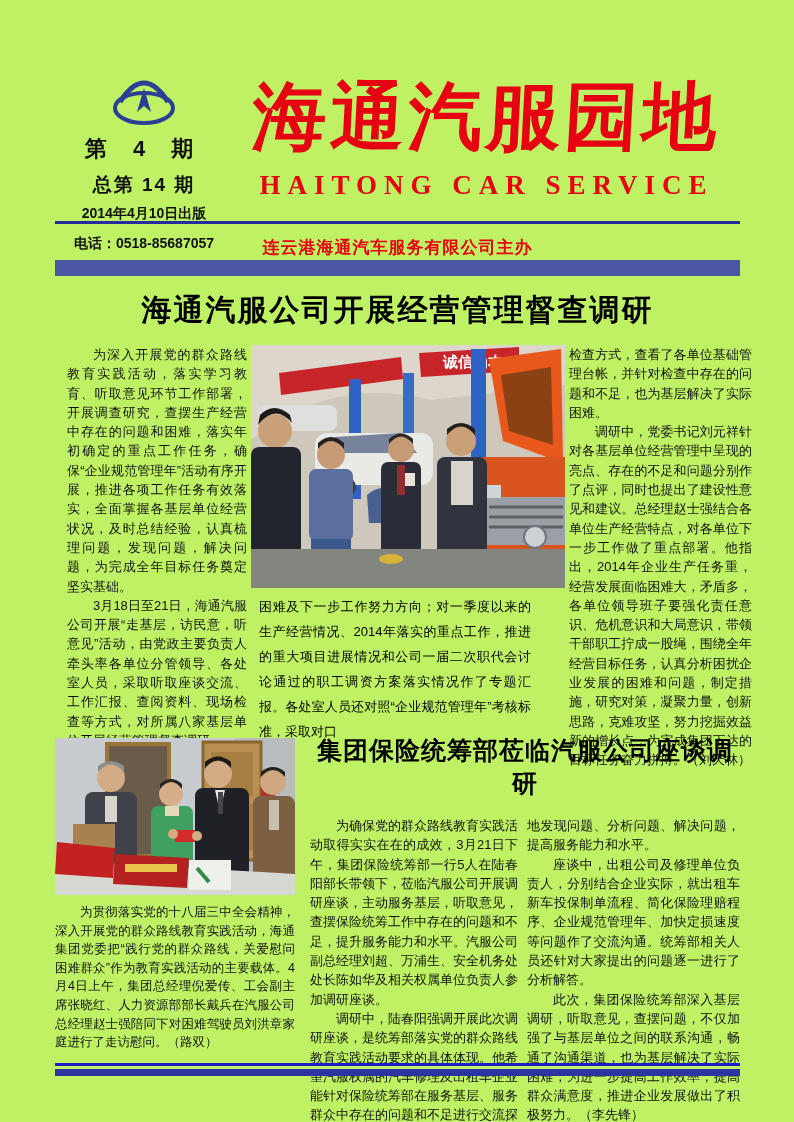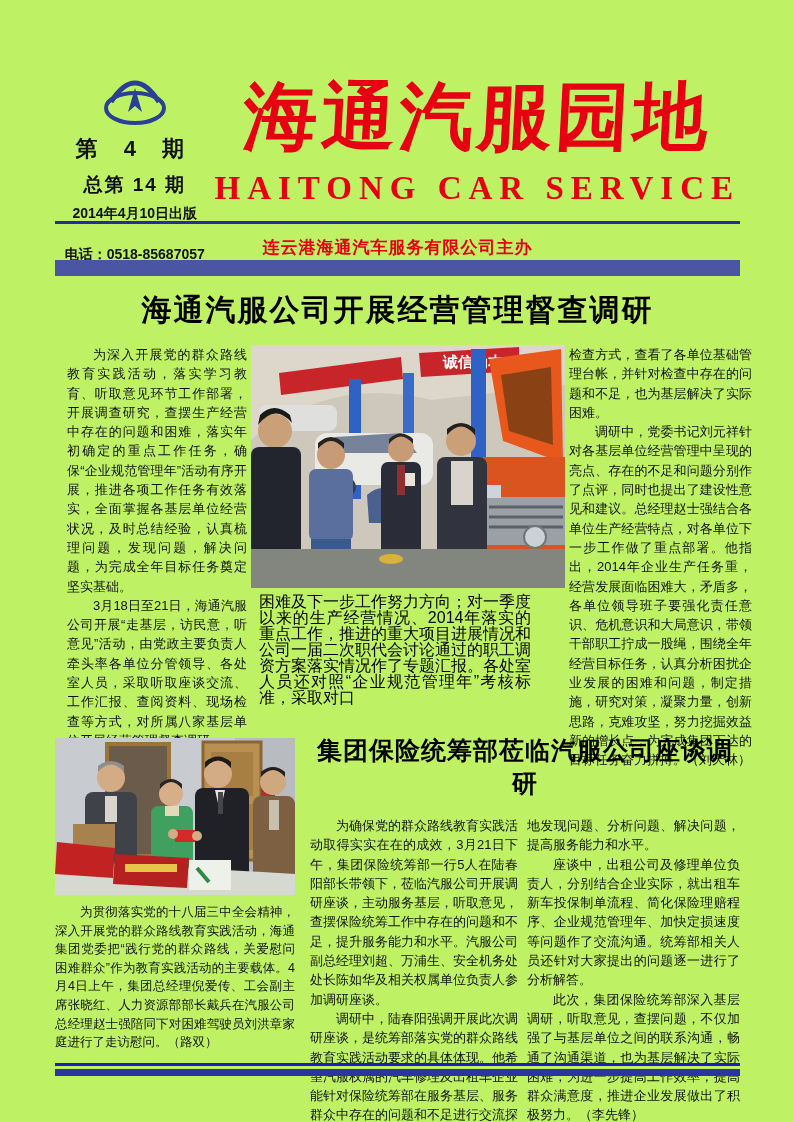--- a/index.html
+++ b/index.html
@@ -6,43 +6,43 @@
   body { background:#888; font-family:"Liberation Sans", sans-serif; }
   .page { position:relative; width:794px; height:1122px; background:#bef264; margin:0 auto; overflow:hidden; }
 
   
   .masthead { position:absolute; top:70px; left:55px; width:685px; display:flex; }
   .mh-left { width:178px; text-align:center; color:#111; }
   .logo-wrap { height:62px; display:flex; justify-content:center; }
   .issue-no { font-size:22px; font-weight:bold; letter-spacing:10px; margin-top:2px; }
   .issue-total { font-size:19px; font-weight:bold; margin-top:8px; letter-spacing:2px; }
   .issue-date { font-size:14px; font-weight:bold; margin-top:7px; }
-  .issue-phone { font-size:14px; font-weight:bold; margin-top:23px; }
+  .issue-phone { font-size:14px; font-weight:bold; margin-top:12px; }
   .mh-right { flex:1; text-align:center; }
   .title-cn { font-family:"DejaVu Serif", serif; font-size:74px; line-height:92px; font-weight:900; color:#e60012; letter-spacing:4px; white-space:nowrap; transform:skewX(-3deg); }
-  .title-en { font-family:"Liberation Serif", serif; font-size:33px; font-weight:bold; color:#e60012; letter-spacing:7px; margin-top:8px; white-space:nowrap; }
+  .title-en { font-family:"Liberation Serif", serif; font-size:27px; font-weight:bold; color:#e60012; letter-spacing:7px; margin-top:8px; white-space:nowrap; }
 
   
   .rule-top { position:absolute; top:221px; left:55px; width:685px; height:3px; background:#262ba0; }
   .organizer-banner { position:absolute; top:236px; left:55px; width:685px; height:21px; display:flex; align-items:center;flex-direction:column; }
   .stripe { height:15px; background:#9aa3d0; flex:1; }
   .stripe.left  { clip-path:polygon(0 0, 100% 0, calc(100% - 16px) 100%, 0 100%); }
   .stripe.right { clip-path:polygon(16px 0, 100% 0, 100% 100%, 0 100%); }
   .organizer-text { color:#e60012; font-size:17px; font-weight:bold; padding:0 18px; white-space:nowrap; letter-spacing:1px; }
   .navy-bar { position:absolute; top:260px; left:55px; width:685px; height:16px; background:#4a55a4; }
 
   
   .headline1 { position:absolute; top:290px; left:55px; width:685px; text-align:center; font-size:30px; font-weight:bold; color:#000; letter-spacing:2px; }
   .a1-cols { position:absolute; top:345px; left:67px; width:685px; display:flex; gap:4px;justify-content:center; }
   .col { font-size:13px; line-height:19.3px; text-align:justify; color:#111; }
   .col p { text-indent:2em; }
   .col p.cont { text-indent:0; }
   .col-left { width:180px; }
   .col-mid { width:314px; }
-  .col-mid .mid-text { padding:6px 34px 0 8px; font-size:16px; line-height:16px; text-align:justify; }
+  .col-mid .mid-text { padding:6px 34px 0 8px; font-size:13px; line-height:25px; text-align:justify; }
   .col-mid .mid-text p { text-indent:0; }
   .col-right { width:183px; }
   figure { line-height:0; }
 
   
   .bottom-section { position:absolute; top:734px; left:55px; width:685px; }
   .bs-left { position:absolute; left:0; top:4px; width:240px; }
   .photo-caption { margin-top:8px; font-size:12.5px; line-height:18.6px; text-align:justify; color:#111; }
   .photo-caption p { text-indent:2em; }
   .bs-right { position:absolute; left:255px; top:0; width:430px; }

